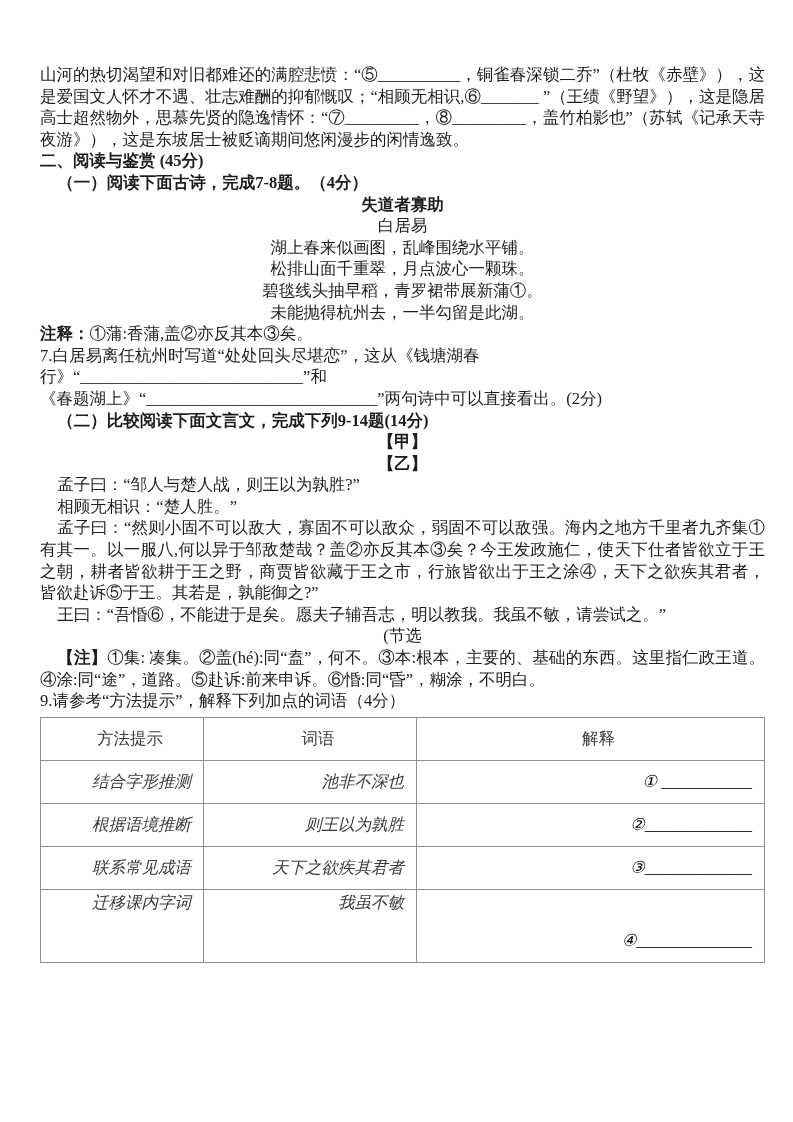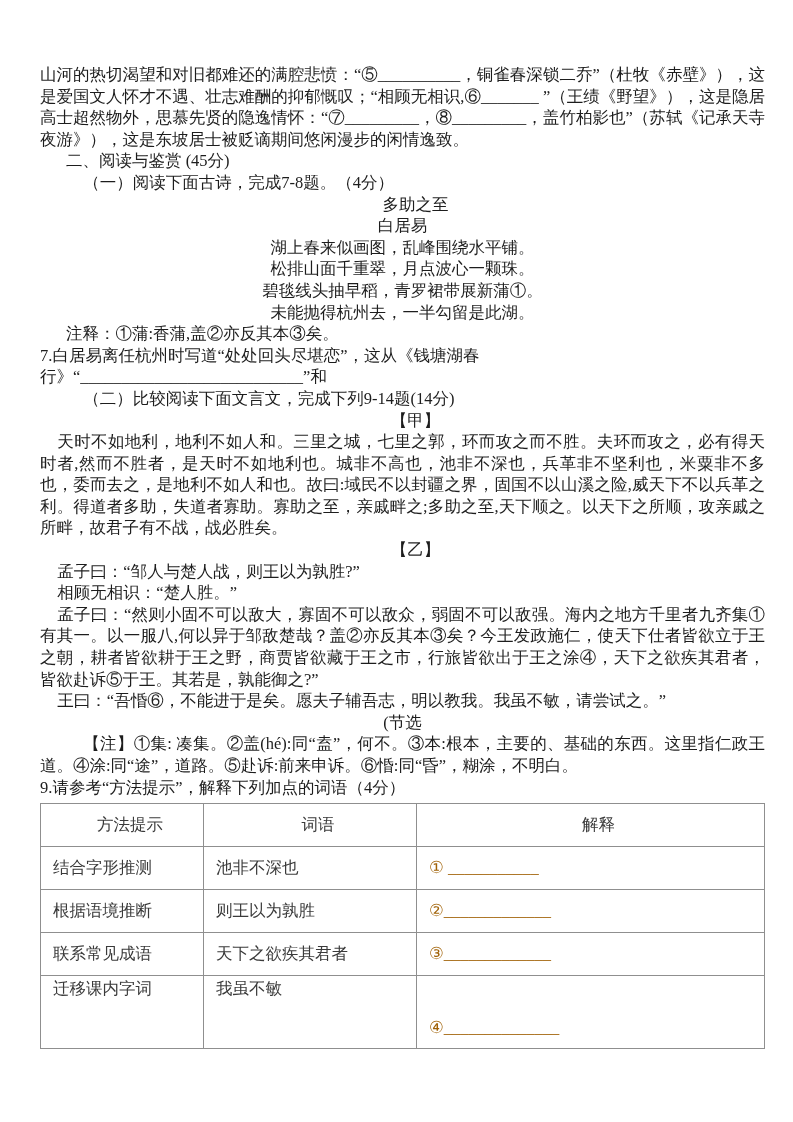--- a/index.html
+++ b/index.html
@@ -4,62 +4,62 @@
 <style>
   html,body{margin:0;padding:0;background:#ffffff;}
   body{
     width:793px;height:1122px;
     font-family:"Liberation Serif","DejaVu Serif",serif;
     font-size:16.5px;line-height:21.6px;color:#1d1d1d;
     -webkit-font-smoothing:antialiased;
   }
   .page{padding:64px 28px 0 40px;box-sizing:border-box;width:793px;}
   p,div,h3{margin:0;padding:0;font-size:16.5px;}
-  .bold{font-weight:400;margin-left:26px;}
+  .bold{font-weight:700;}
   .center{text-align:center;}
   .right{text-align:center;}
   .justify{text-align:justify;text-justify:inter-ideograph;}
   .ind1{text-indent:1.05em;}
   .q-table{
     width:100%;border-collapse:collapse;margin-top:5px;color:#3a3a3a;
   }
   .q-table th,.q-table td{
     border:1px solid #8f8f8f;font-weight:400;
     padding:2px 12px;vertical-align:middle;font-size:16.5px;
   }
   .q-table th{text-align:center;height:38px;padding-left:28px;}
-  .q-table td{height:38px;text-align:left;}
+  .q-table td{height:38px;text-align:right;font-style:italic;}
   .q-table tr.tall td{height:60px;}
-  .q-table td.ans{color:#a16207;}
+  .q-table td.ans{color:#000000;}
 </style>
 </head>
 <body>
 
 <div class="page">
 
   <p class="justify">山河的热切渴望和对旧都难还的满腔悲愤：“⑤__________，铜雀春深锁二乔”（杜牧《赤壁》），这是爱国文人怀才不遇、壮志难酬的抑郁慨叹；“相顾无相识,⑥_______ ”（王绩《野望》），这是隐居高士超然物外，思慕先贤的隐逸情怀：“⑦_________，⑧_________，盖竹柏影也”（苏轼《记承天寺夜游》），这是东坡居士被贬谪期间悠闲漫步的闲情逸致。</p>
 
   <div class="bold">二、阅读与鉴赏 (45分)</div>
   <div class="bold ind1">（一）阅读下面古诗，完成7-8题。（4分）</div>
 
-  <div class="center bold">多助之至</div>
+  <div class="center bold">失道者寡助</div>
   <div class="center">白居易</div>
   <div class="center">湖上春来似画图，乱峰围绕水平铺。</div>
   <div class="center">松排山面千重翠，月点波心一颗珠。</div>
   <div class="center">碧毯线头抽早稻，青罗裙带展新蒲①。</div>
   <div class="center">未能抛得杭州去，一半勾留是此湖。</div>
 
   <p><span class="bold">注释：</span><span>①蒲:香蒲,盖②亦反其本③矣。</span></p>
 
   <div>7.白居易离任杭州时写道“处处回头尽堪恋”，这从《钱塘湖春行》“___________________________”和</div>
+  <div>《春题湖上》“____________________________”两句诗中可以直接看出。(2分)</div>
 
   <div class="bold ind1">（二）比较阅读下面文言文，完成下列9-14题(14分)</div>
 
   <div class="center bold">【甲】</div>
-  <p class="justify ind1">天时不如地利，地利不如人和。三里之城，七里之郭，环而攻之而不胜。夫环而攻之，必有得天时者,然而不胜者，是天时不如地利也。城非不高也，池非不深也，兵革非不坚利也，米粟非不多也，委而去之，是地利不如人和也。故曰:域民不以封疆之界，固国不以山溪之险,威天下不以兵革之利。得道者多助，失道者寡助。寡助之至，亲戚畔之;多助之至,天下顺之。以天下之所顺，攻亲戚之所畔，故君子有不战，战必胜矣。</p>
 
   <div class="center bold">【乙】</div>
   <div class="ind1">孟子曰：“邹人与楚人战，则王以为孰胜?”</div>
   <div class="ind1">相顾无相识：“楚人胜。”</div>
   <p class="justify ind1">孟子曰：“然则小固不可以敌大，寡固不可以敌众，弱固不可以敌强。海内之地方千里者九齐集①有其一。以一服八,何以异于邹敌楚哉？盖②亦反其本③矣？今王发政施仁，使天下仕者皆欲立于王之朝，耕者皆欲耕于王之野，商贾皆欲藏于王之市，行旅皆欲出于王之涂④，天下之欲疾其君者，皆欲赴诉⑤于王。其若是，孰能御之?”</p>
   <div class="ind1">王曰：“吾惛⑥，不能进于是矣。愿夫子辅吾志，明以教我。我虽不敏，请尝试之。”</div>
   <div class="right">(节选</div>
 
   <p class="justify ind1"><span class="bold">【注】</span><span>①集: 凑集。②盖(hé):同“盍”，何不。③本:根本，主要的、基础的东西。这里指仁政王道。④涂:同“途”，道路。⑤赴诉:前来申诉。⑥惛:同“昏”，糊涂，不明白。</span></p>
 

